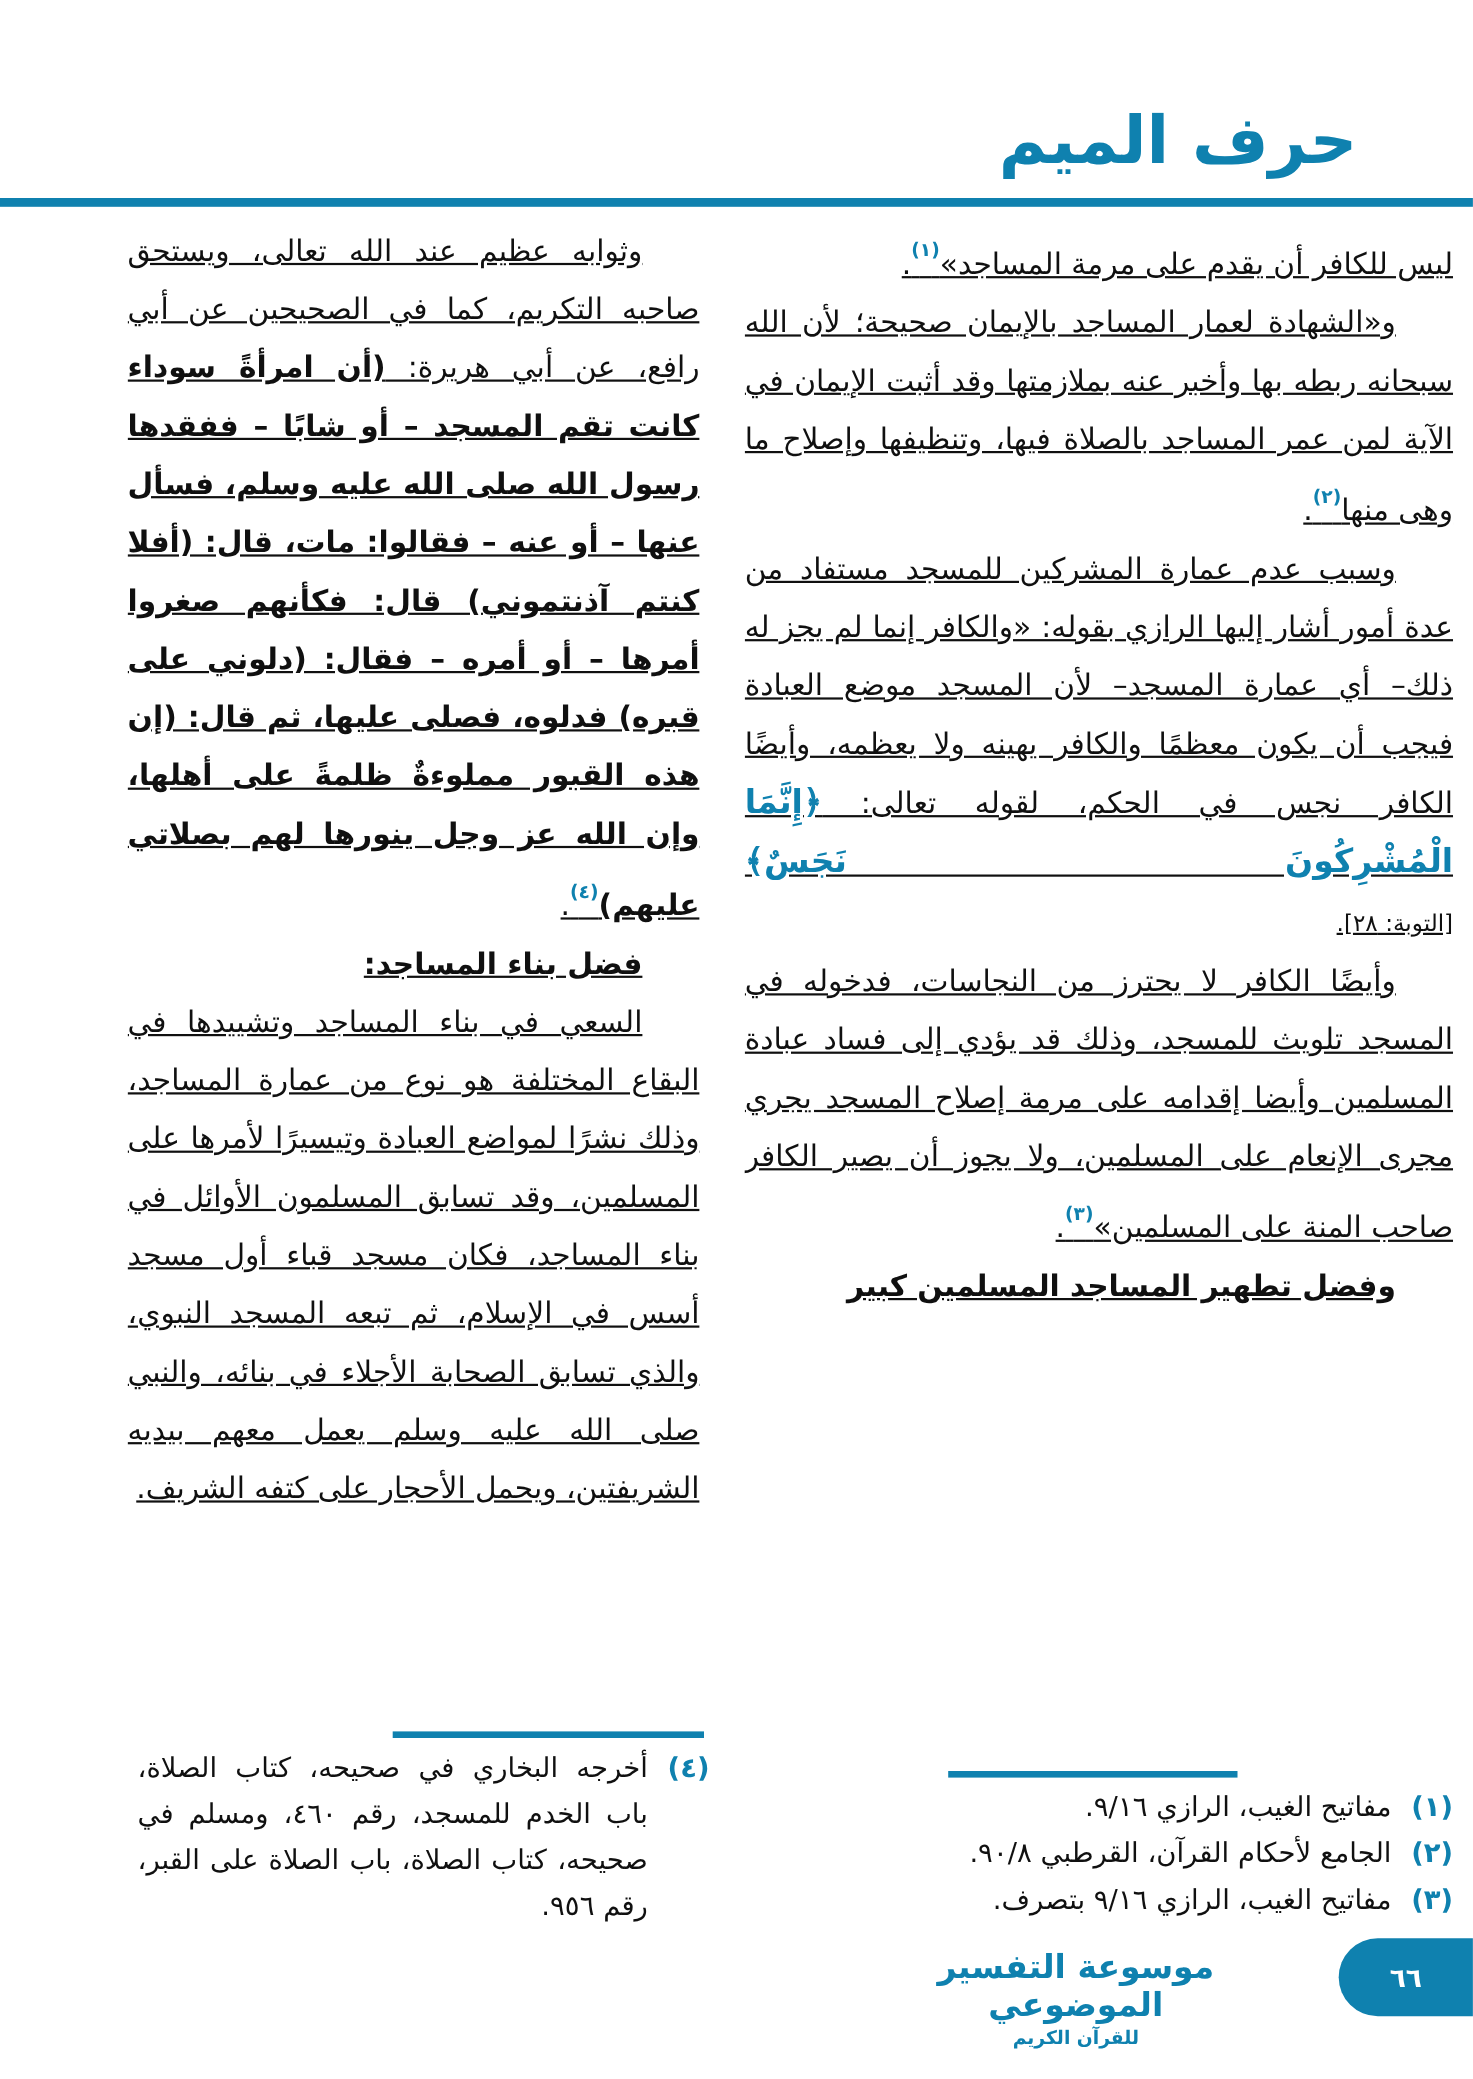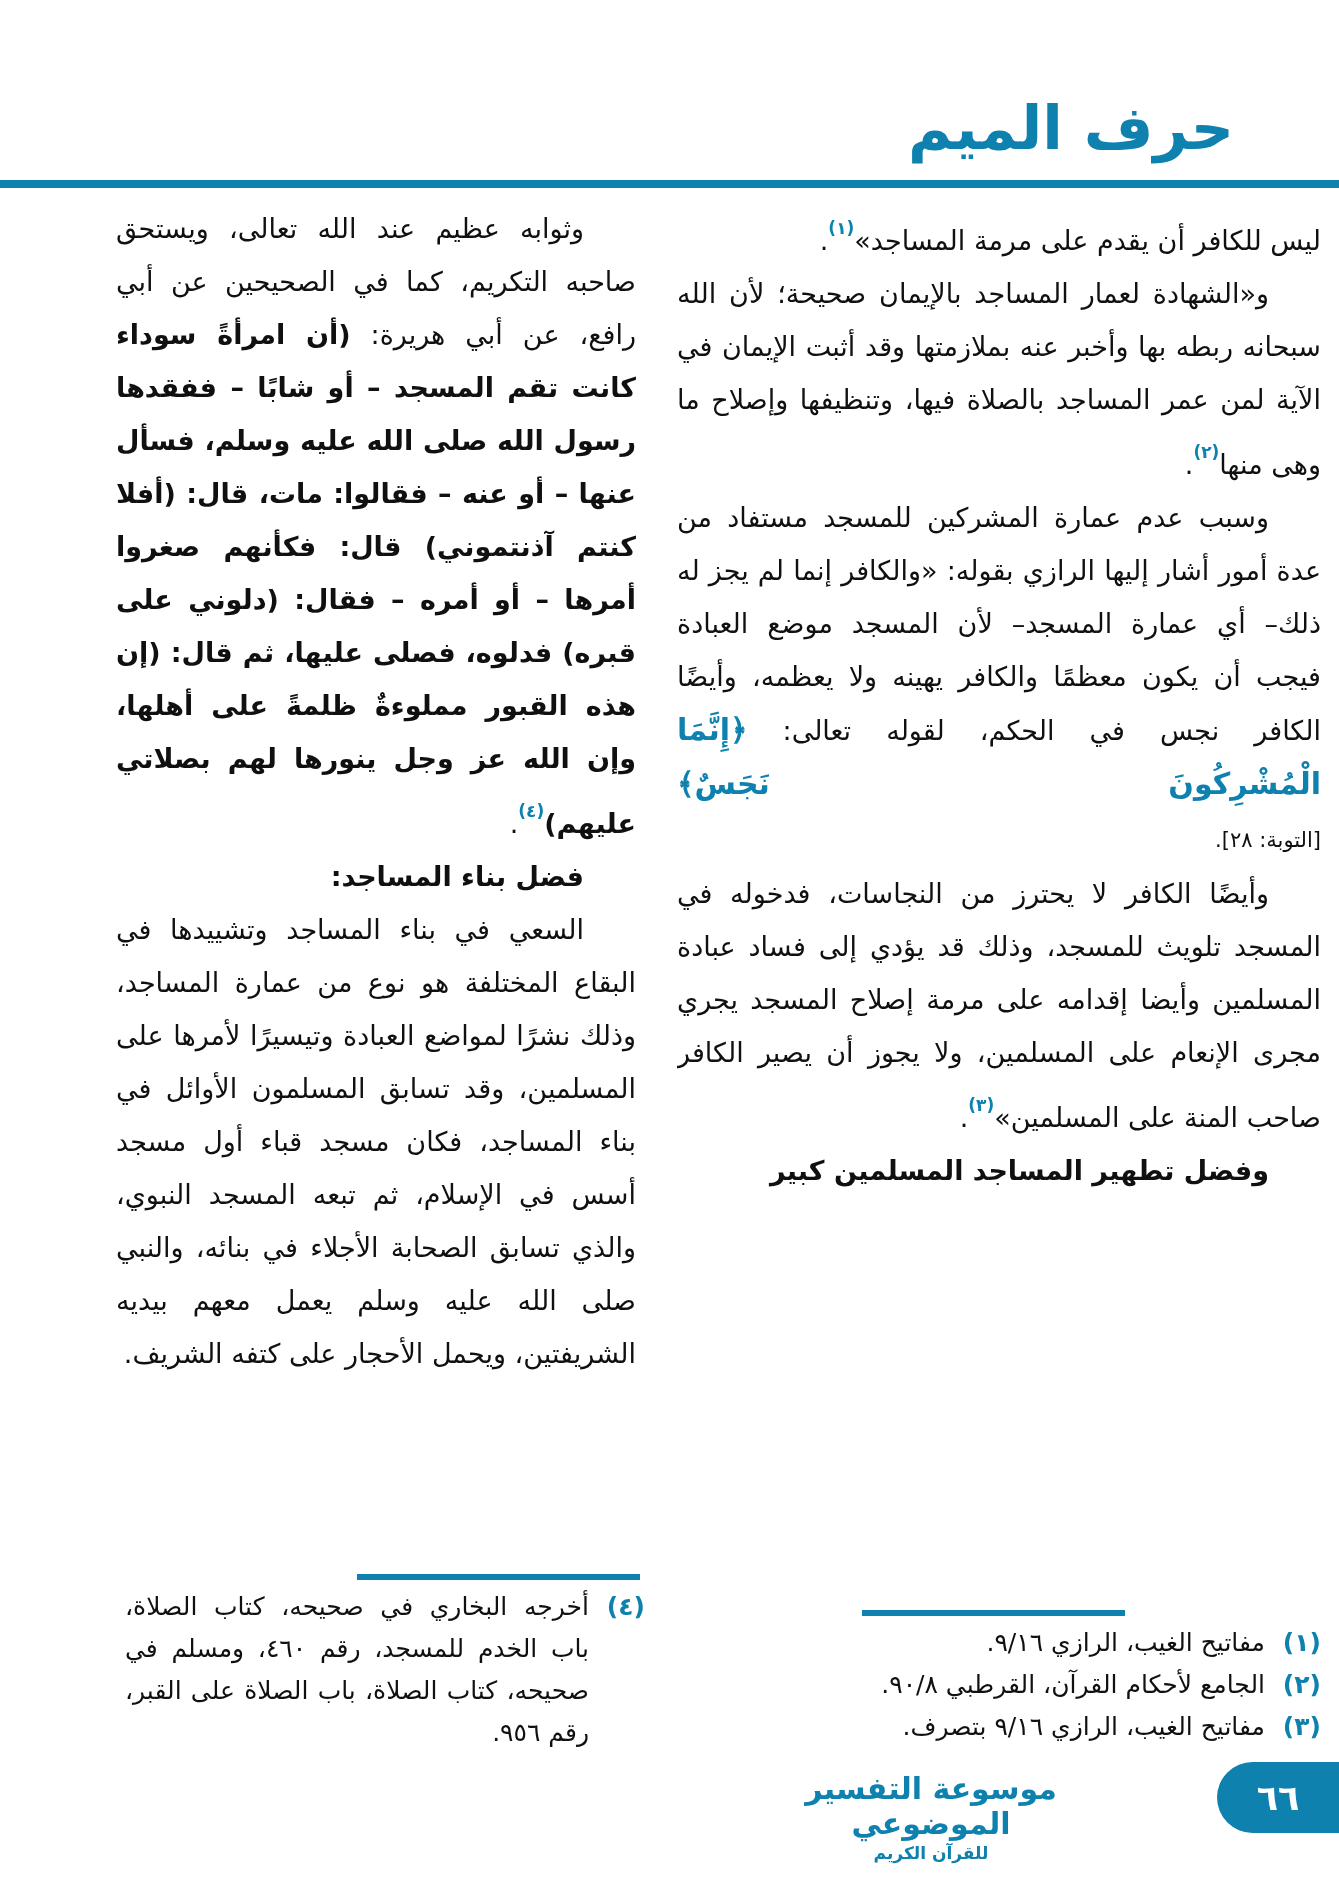--- a/index.html
+++ b/index.html
@@ -17,21 +17,21 @@
   .header-rule{
     position:absolute;top:180px;left:0;width:1339px;height:8px;
     background:var(--accent);
   }
   
   .columns{
     position:absolute;top:202px;right:18px;width:1205px;
     display:flex;gap:41px;direction:rtl;
   }
   .col{font-size:27px;line-height:53px;}
-  .col p{margin:0;text-align:justify;}
+  .col p{margin:0;text-align:justify;text-decoration:underline;}
   .col-right{width:644px;height:1405px;overflow:hidden;}
   .col-left{width:520px;height:1370px;overflow:hidden;}
   .ind{text-indent:52px;}
   .hd{font-weight:bold;}
   .cite{text-align:left;padding-left:265px;}
   .qend{text-align-last:left;}
   .lj{text-align-last:justify;}
   .k-b{font-weight:bold;}
   .k-q{color:var(--accent);font-weight:bold;font-size:30px;}
   .k-fn{color:var(--accent);font-size:17px;vertical-align:30%;font-weight:bold;}
@@ -42,30 +42,30 @@
   .sep-left{top:1574px;left:357px;width:283px;}
   
   .fng{position:absolute;font-size:25px;line-height:42px;}
   .fng-right{top:1622px;right:18px;width:644px;}
   .fng-left{top:1586px;left:125px;width:520px;}
   .fn-row{display:flex;gap:10px;direction:rtl;}
   .fn-num{color:var(--accent);white-space:nowrap;min-width:46px;font-weight:bold;}
   .fn-text{flex:1;text-align:justify;}
   
   .footer-logo{
-    position:absolute;top:1772px;left:735px;width:392px;text-align:center;
+    position:absolute;top:1772px;left:782px;width:392px;text-align:center;
     color:var(--accent);line-height:1.15;
   }
   .footer-logo .l1{font-size:30px;font-weight:bold;}
   .footer-logo .l2{font-size:17px;font-weight:bold;margin-top:3px;}
   .page-badge{
     position:absolute;top:1762px;right:0;width:122px;height:71px;
     background:var(--accent);border-radius:36px 0 0 36px;
     color:#ffffff;display:flex;align-items:center;justify-content:center;
-    font-size:35px;font-weight:bold;
+    font-size:24px;font-weight:bold;
   }
 </style>
 </head>
 <body>
 
 <div class="header-title">حرف الميم</div>
 <div class="header-rule"></div>
 
 <div class="columns">
   <div class="col col-right">

